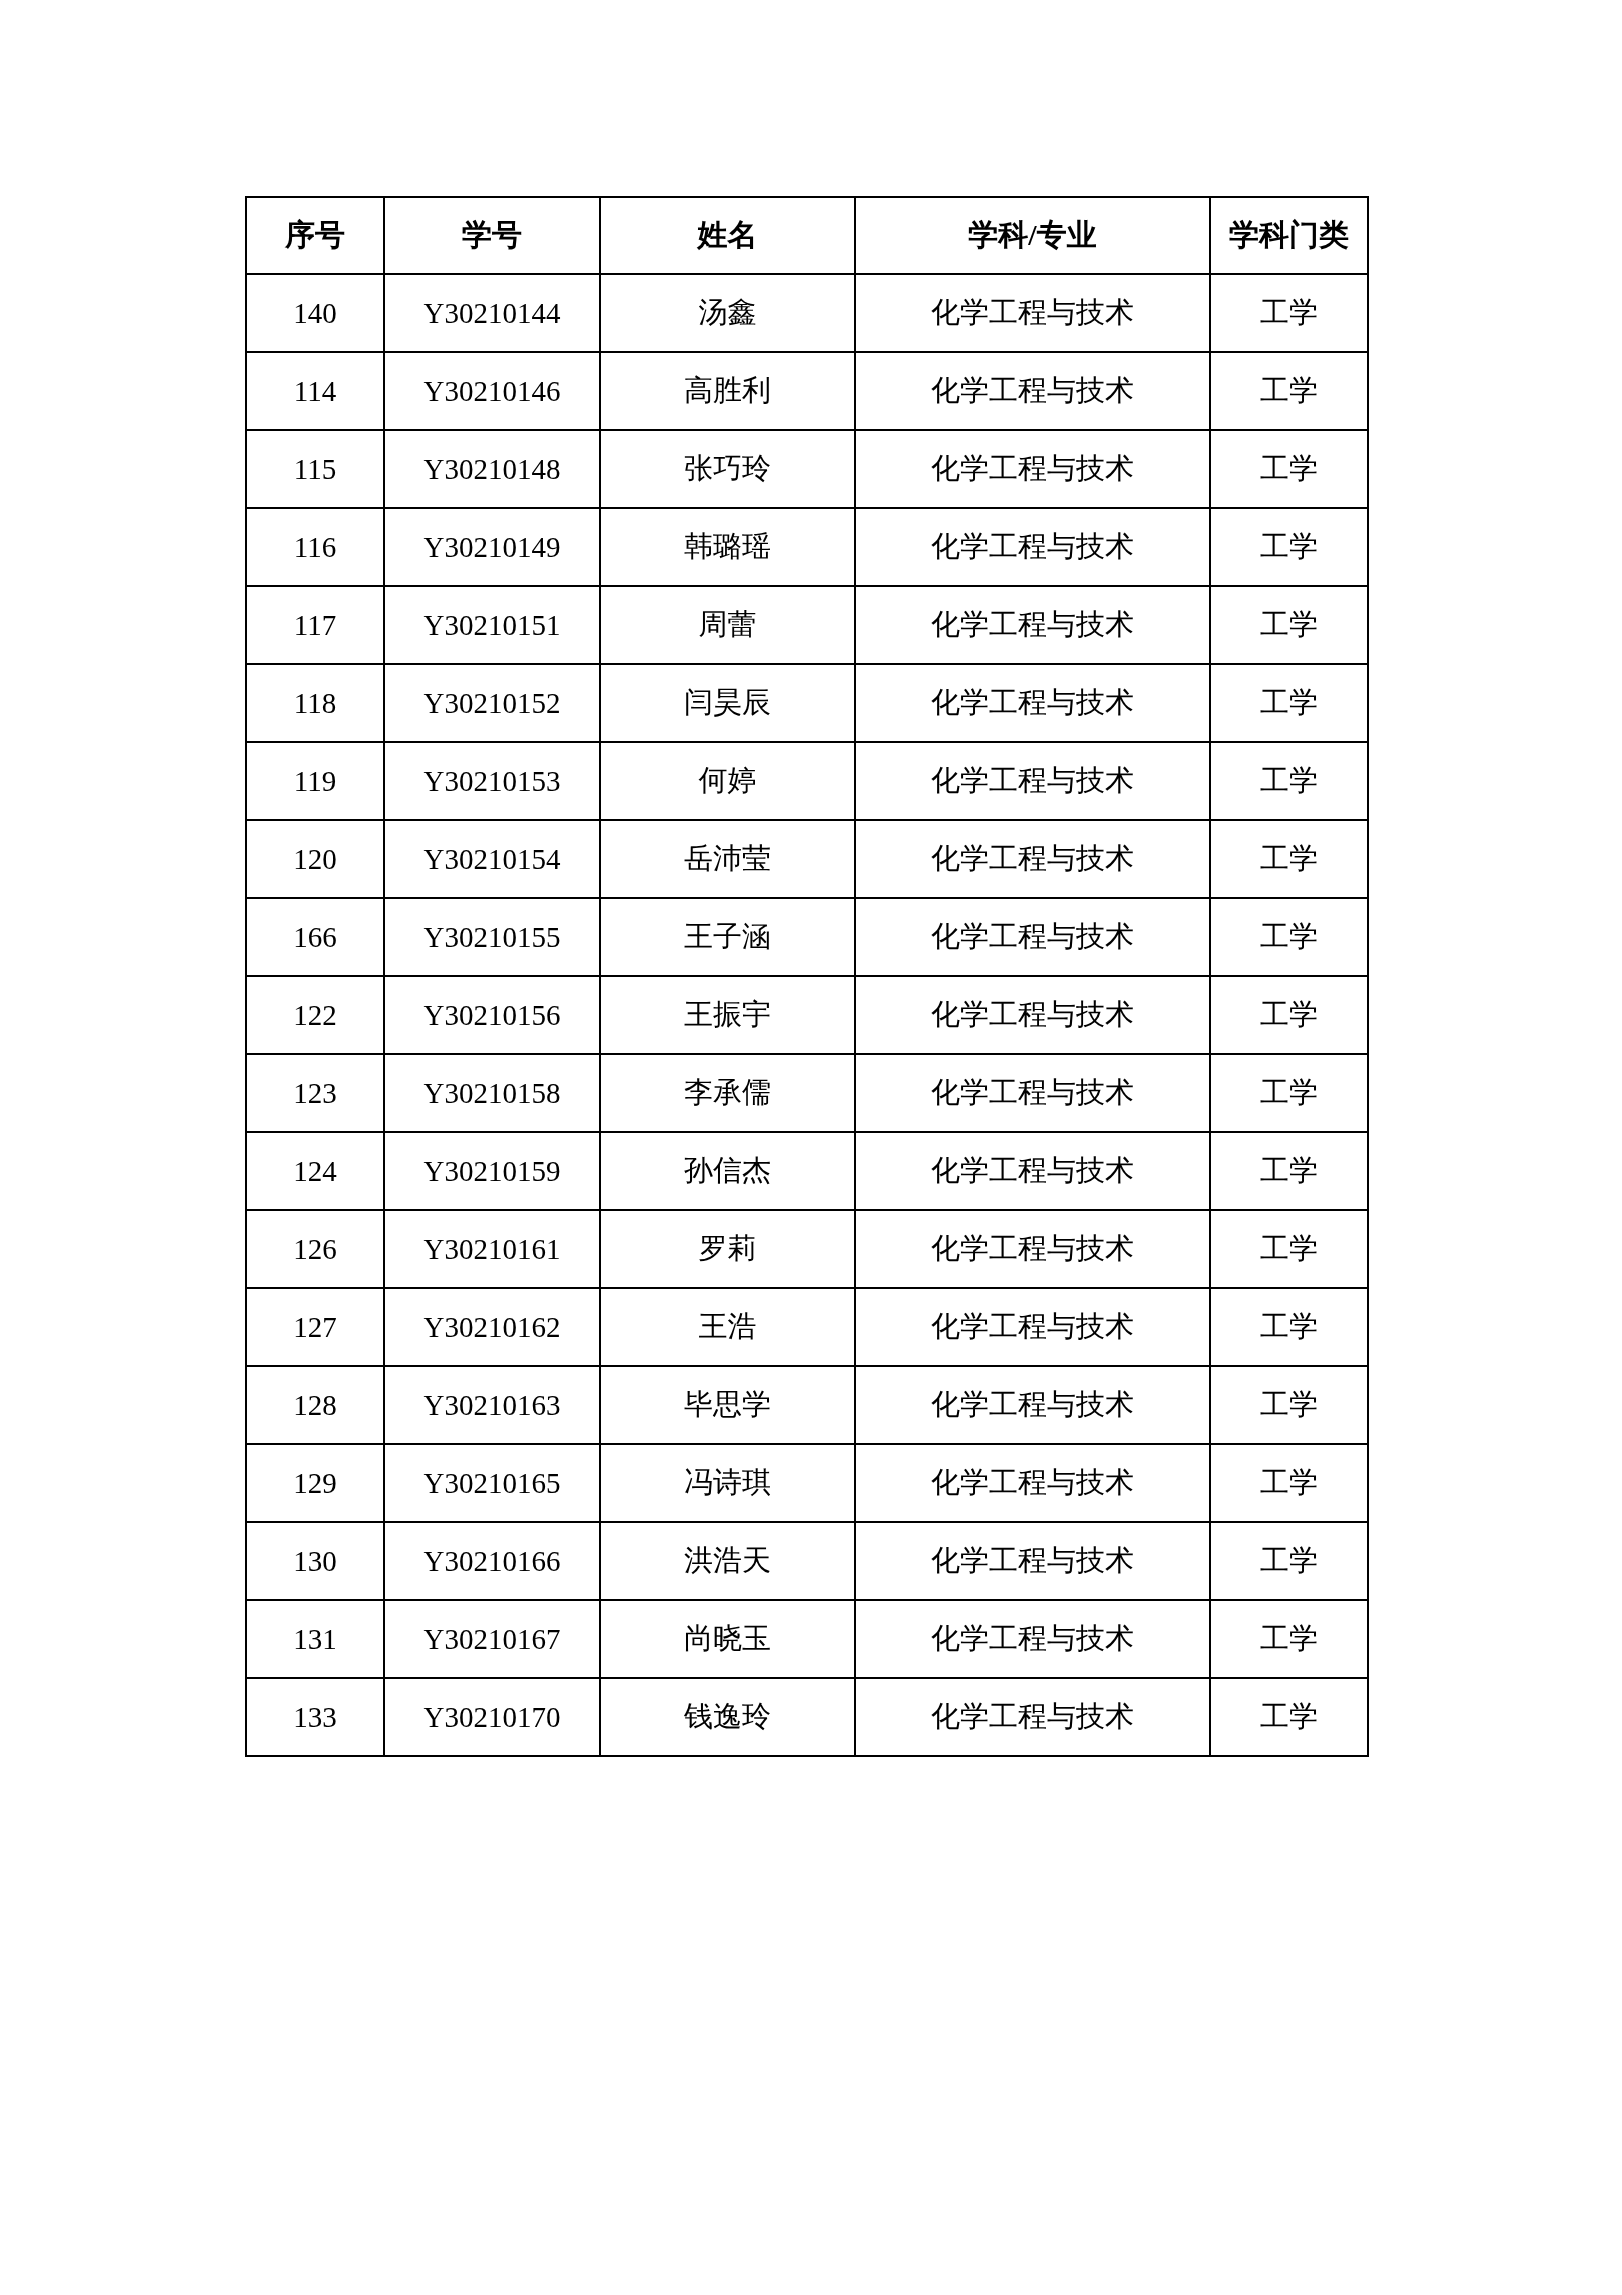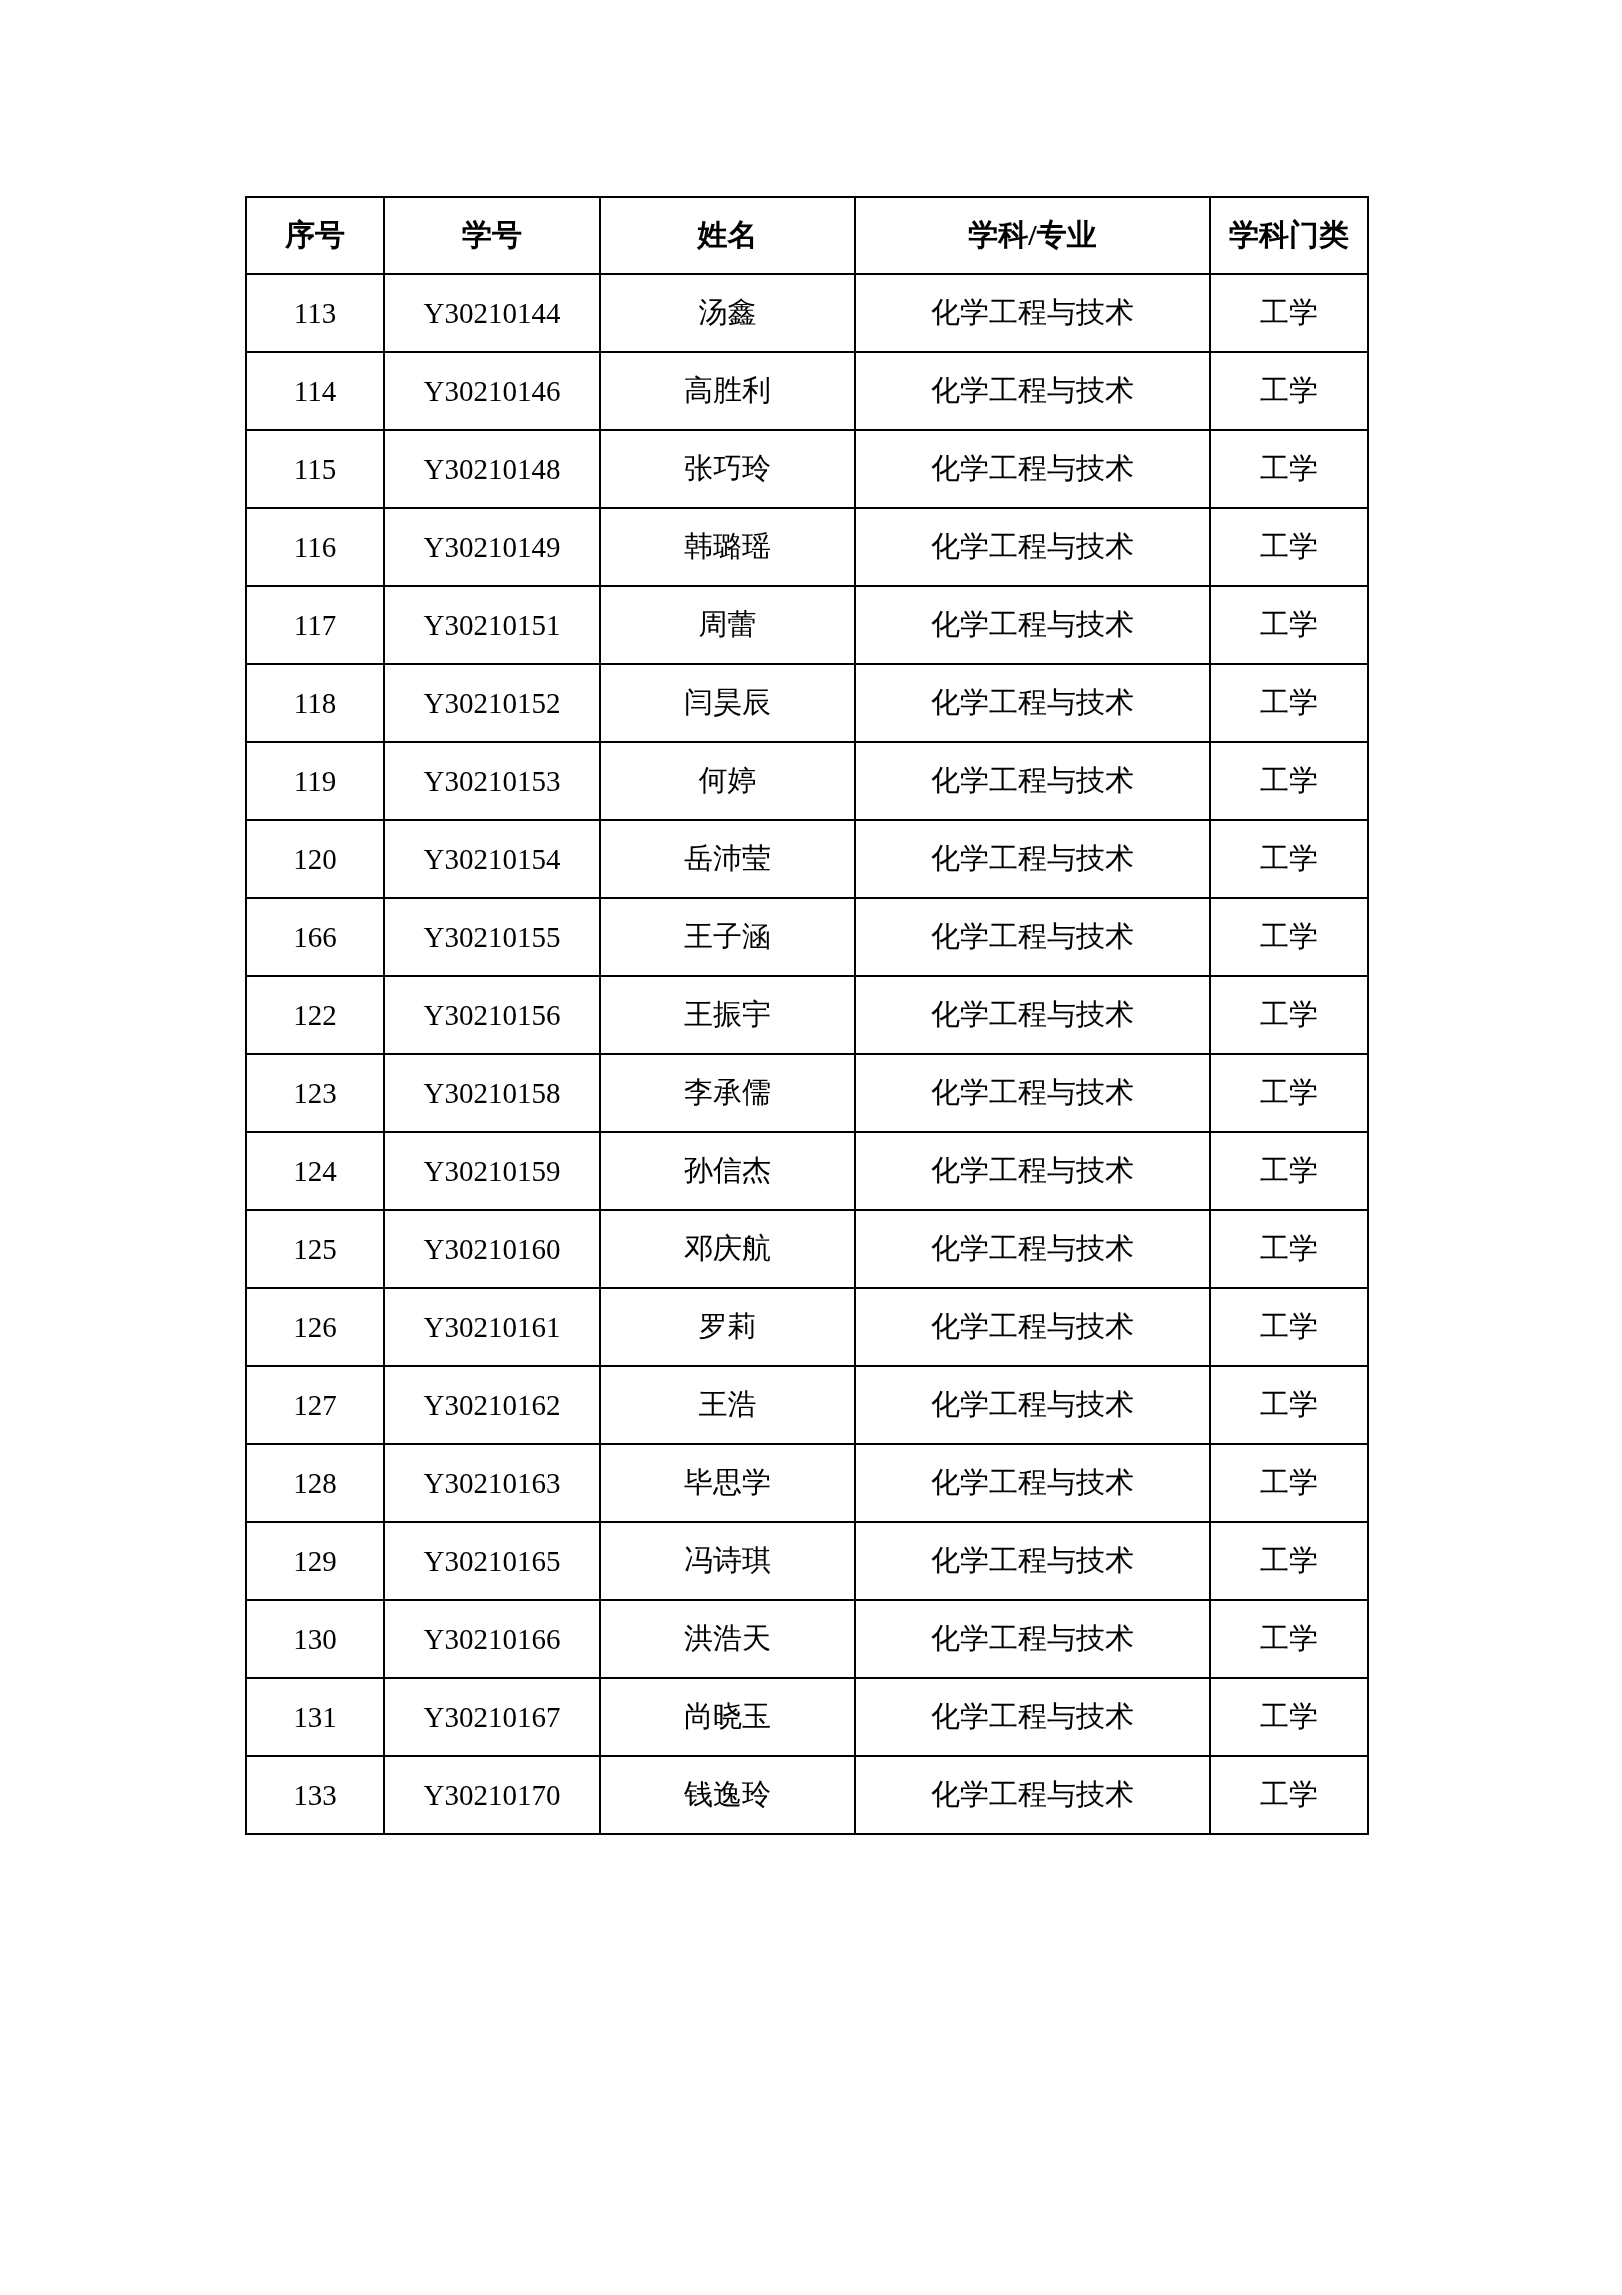--- a/index.html
+++ b/index.html
@@ -78,21 +78,21 @@
       <tr>
           <th>序号</th>
           <th>学号</th>
           <th>姓名</th>
           <th>学科/专业</th>
           <th>学科门类</th>
         </tr>
     </thead>
     <tbody>
         <tr>
-          <td>113</td>
+          <td>140</td>
           <td>Y30210144</td>
           <td>汤鑫</td>
           <td>化学工程与技术</td>
           <td>工学</td>
         </tr>
         <tr>
           <td>114</td>
           <td>Y30210146</td>
           <td>高胜利</td>
           <td>化学工程与技术</td>
@@ -158,27 +158,20 @@
           <td>123</td>
           <td>Y30210158</td>
           <td>李承儒</td>
           <td>化学工程与技术</td>
           <td>工学</td>
         </tr>
         <tr>
           <td>124</td>
           <td>Y30210159</td>
           <td>孙信杰</td>
-          <td>化学工程与技术</td>
-          <td>工学</td>
-        </tr>
-        <tr>
-          <td>125</td>
-          <td>Y30210160</td>
-          <td>邓庆航</td>
           <td>化学工程与技术</td>
           <td>工学</td>
         </tr>
         <tr>
           <td>126</td>
           <td>Y30210161</td>
           <td>罗莉</td>
           <td>化学工程与技术</td>
           <td>工学</td>
         </tr>

